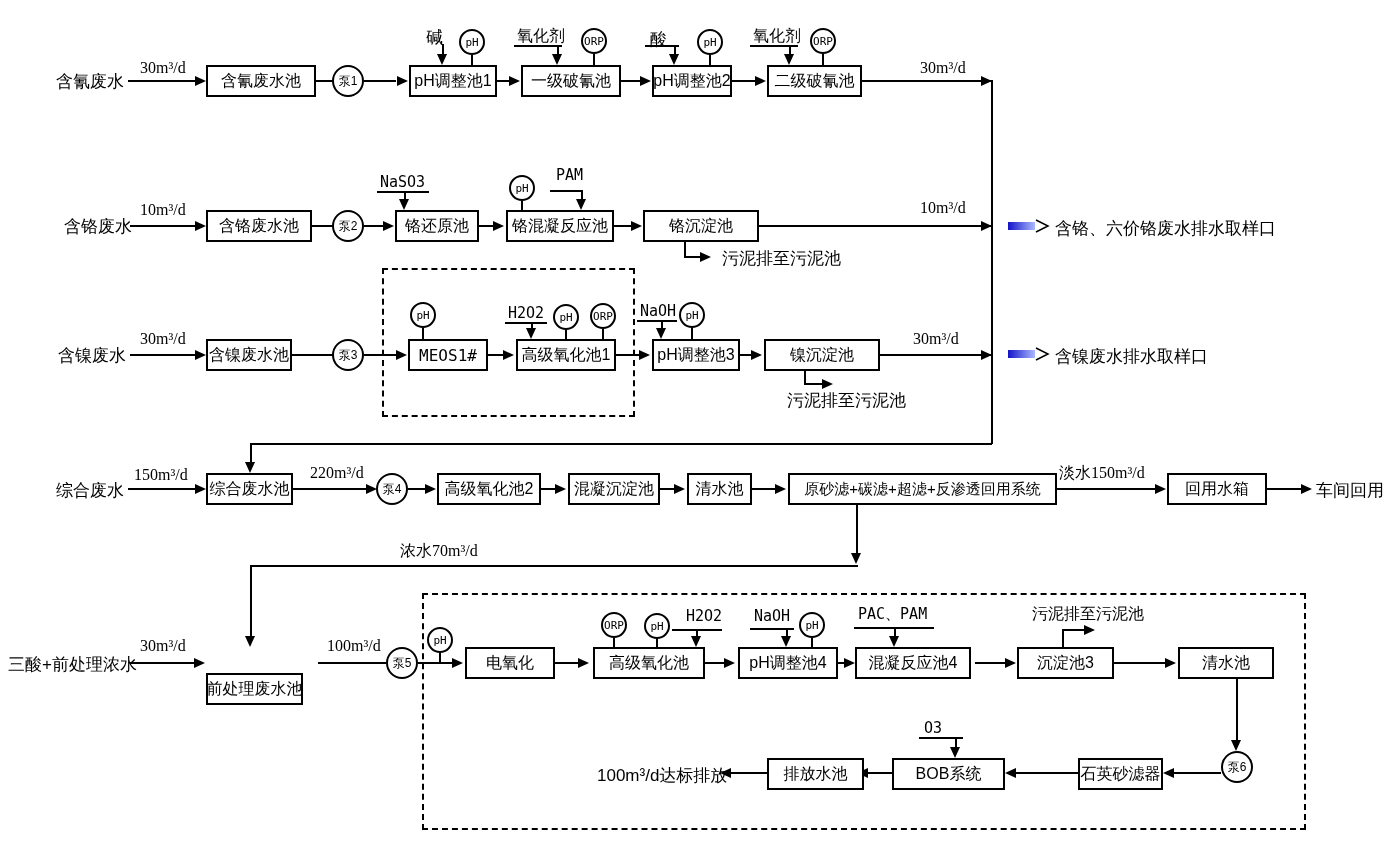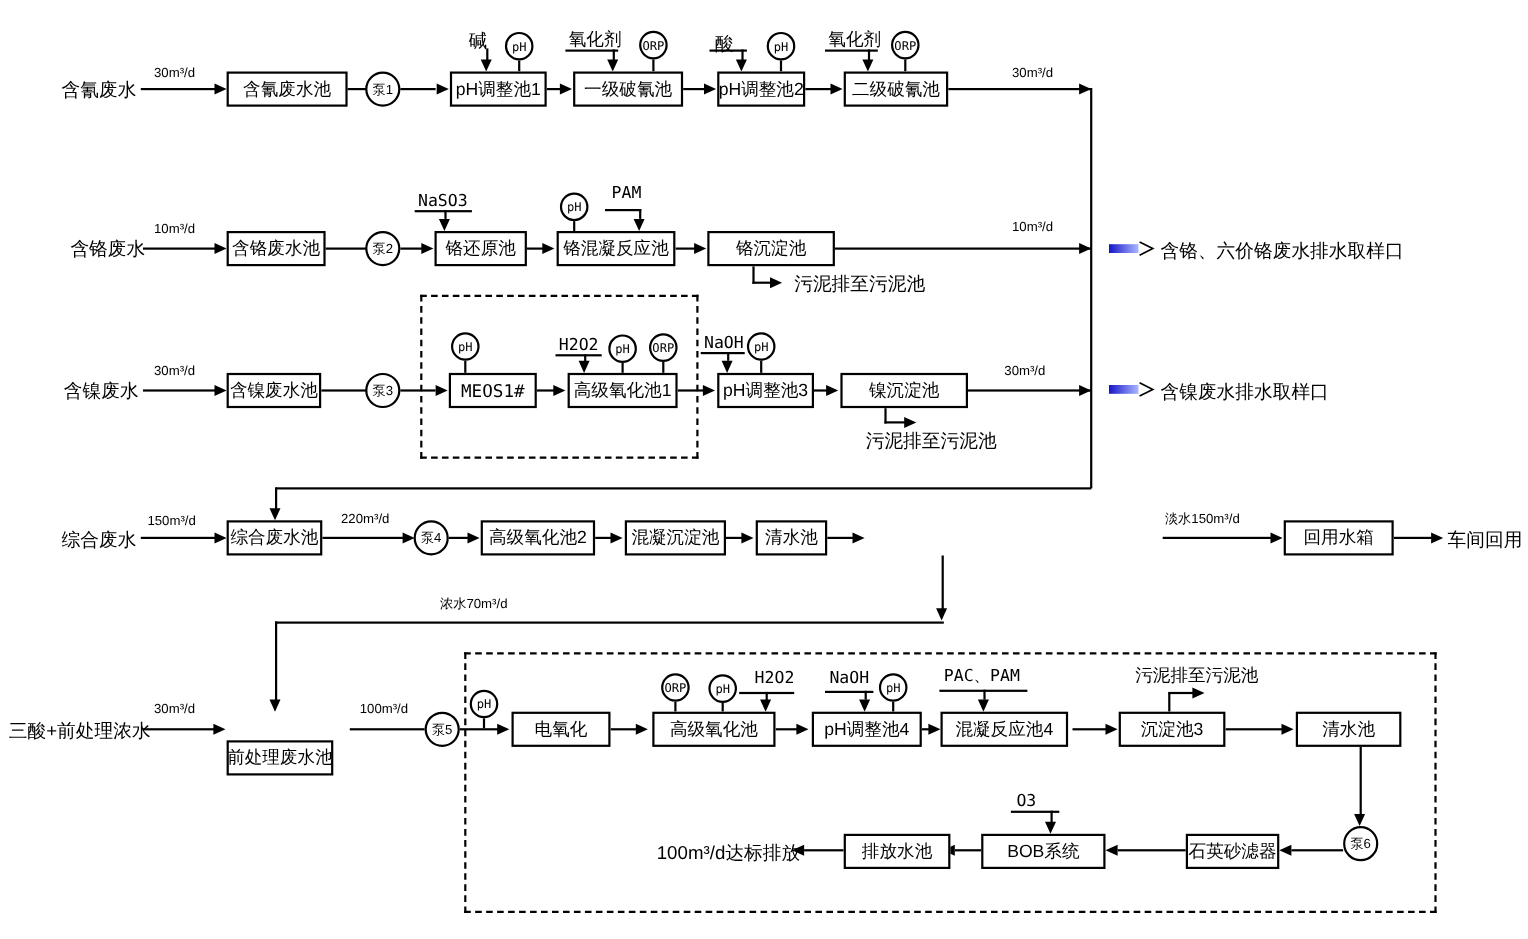--- a/index.html
+++ b/index.html
@@ -12,21 +12,21 @@
   .meter{position:absolute;width:26px;height:26px;box-sizing:border-box;border:2px solid #000;border-radius:50%;
          background:#fff;display:flex;align-items:center;justify-content:center;font-size:11px;
          font-family:"DejaVu Sans Mono","Liberation Mono",monospace;z-index:3}
   .hl{position:absolute;height:2px;background:#000;z-index:1}
   .vl{position:absolute;width:2px;background:#000;z-index:1}
   .dvl{position:absolute;width:0;border-left:2px dashed #000;z-index:1}
   .ar{position:absolute;width:0;height:0;border-top:5px solid transparent;border-bottom:5px solid transparent;border-left:11px solid #000;z-index:2}
   .al{position:absolute;width:0;height:0;border-top:5px solid transparent;border-bottom:5px solid transparent;border-right:11px solid #000;z-index:2}
   .ad{position:absolute;width:0;height:0;border-left:5px solid transparent;border-right:5px solid transparent;border-top:11px solid #000;z-index:2}
   .lbl{position:absolute;white-space:nowrap;font-size:17px;z-index:3}
-  .fl{position:absolute;white-space:nowrap;font-size:12px;z-index:3;font-family:Liberation Sans, sans-serif}
+  .fl{position:absolute;white-space:nowrap;font-size:16px;z-index:3;font-family:Liberation Serif, serif}
   .chem{position:absolute;white-space:nowrap;font-size:15px;z-index:3;font-family:"DejaVu Sans Mono","Liberation Mono",monospace}
   .dash{position:absolute;border:2px dashed #000;box-sizing:border-box;z-index:0;background:transparent}
   .bluearrow{position:absolute;z-index:3}
 </style>
 </head>
 <body>
 
 <div class="canvas">
 
   <div class="dash" style="left:382px;top:268px;width:253px;height:149px"></div>
@@ -80,21 +80,21 @@
 
   <div class="vl" style="left:991px;top:80px;height:364px"></div>
   <div class="hl" style="left:251px;top:443px;width:741px"></div>
   <div class="vl" style="left:250px;top:443px;height:22px"></div>
   <div class="ad" style="left:245px;top:462px"></div>
 
   <div class="lbl" style="left:64px;top:215px">含铬废水</div>
   <div class="fl" style="left:140px;top:201px">10m³/d</div>
   <div class="hl" style="left:130px;top:225px;width:66px"></div>
   <div class="ar" style="left:195px;top:221px"></div>
-  <div class="box" style="left:206px;top:210px;width:90px">含铬废水池</div>
+  <div class="box" style="left:206px;top:210px;width:106px">含铬废水池</div>
   <div class="hl" style="left:292px;top:225px;width:41px"></div>
   <div class="pump" style="left:332px;top:210px">泵2</div>
   <div class="hl" style="left:364px;top:225px;width:20px"></div>
   <div class="ar" style="left:383px;top:221px"></div>
   <div class="box" style="left:395px;top:210px;width:84px">铬还原池</div>
   <div class="chem" style="left:380px;top:173px">NaSO3</div>
   <div class="hl" style="left:377px;top:191px;width:52px"></div>
   <div class="vl" style="left:404px;top:191px;height:8px"></div>
   <div class="ad" style="left:399px;top:199px"></div>
   <div class="hl" style="left:479px;top:225px;width:15px"></div>
@@ -195,20 +195,21 @@
   <div class="ar" style="left:425px;top:484px"></div>
   <div class="box" style="left:437px;top:473px;width:104px">高级氧化池2</div>
   <div class="hl" style="left:541px;top:488px;width:16px"></div>
   <div class="ar" style="left:555px;top:484px"></div>
   <div class="box" style="left:568px;top:473px;width:92px">混凝沉淀池</div>
   <div class="hl" style="left:660px;top:488px;width:16px"></div>
   <div class="ar" style="left:674px;top:484px"></div>
   <div class="box" style="left:687px;top:473px;width:65px">清水池</div>
   <div class="hl" style="left:752px;top:488px;width:25px"></div>
   <div class="ar" style="left:775px;top:484px"></div>
+  <div class="box" style="left:788px;top:473px;width:269px;font-size:15px">原砂滤+碳滤+超滤+反渗透回用系统</div>
   <div class="fl" style="left:1059px;top:463px">淡水150m³/d</div>
   <div class="hl" style="left:1057px;top:488px;width:100px"></div>
   <div class="ar" style="left:1155px;top:484px"></div>
   <div class="box" style="left:1167px;top:473px;width:100px">回用水箱</div>
   <div class="hl" style="left:1267px;top:488px;width:36px"></div>
   <div class="ar" style="left:1301px;top:484px"></div>
   <div class="lbl" style="left:1316px;top:479px">车间回用</div>
 
   <div class="vl" style="left:856px;top:505px;height:50px"></div>
   <div class="ad" style="left:851px;top:553px"></div>

